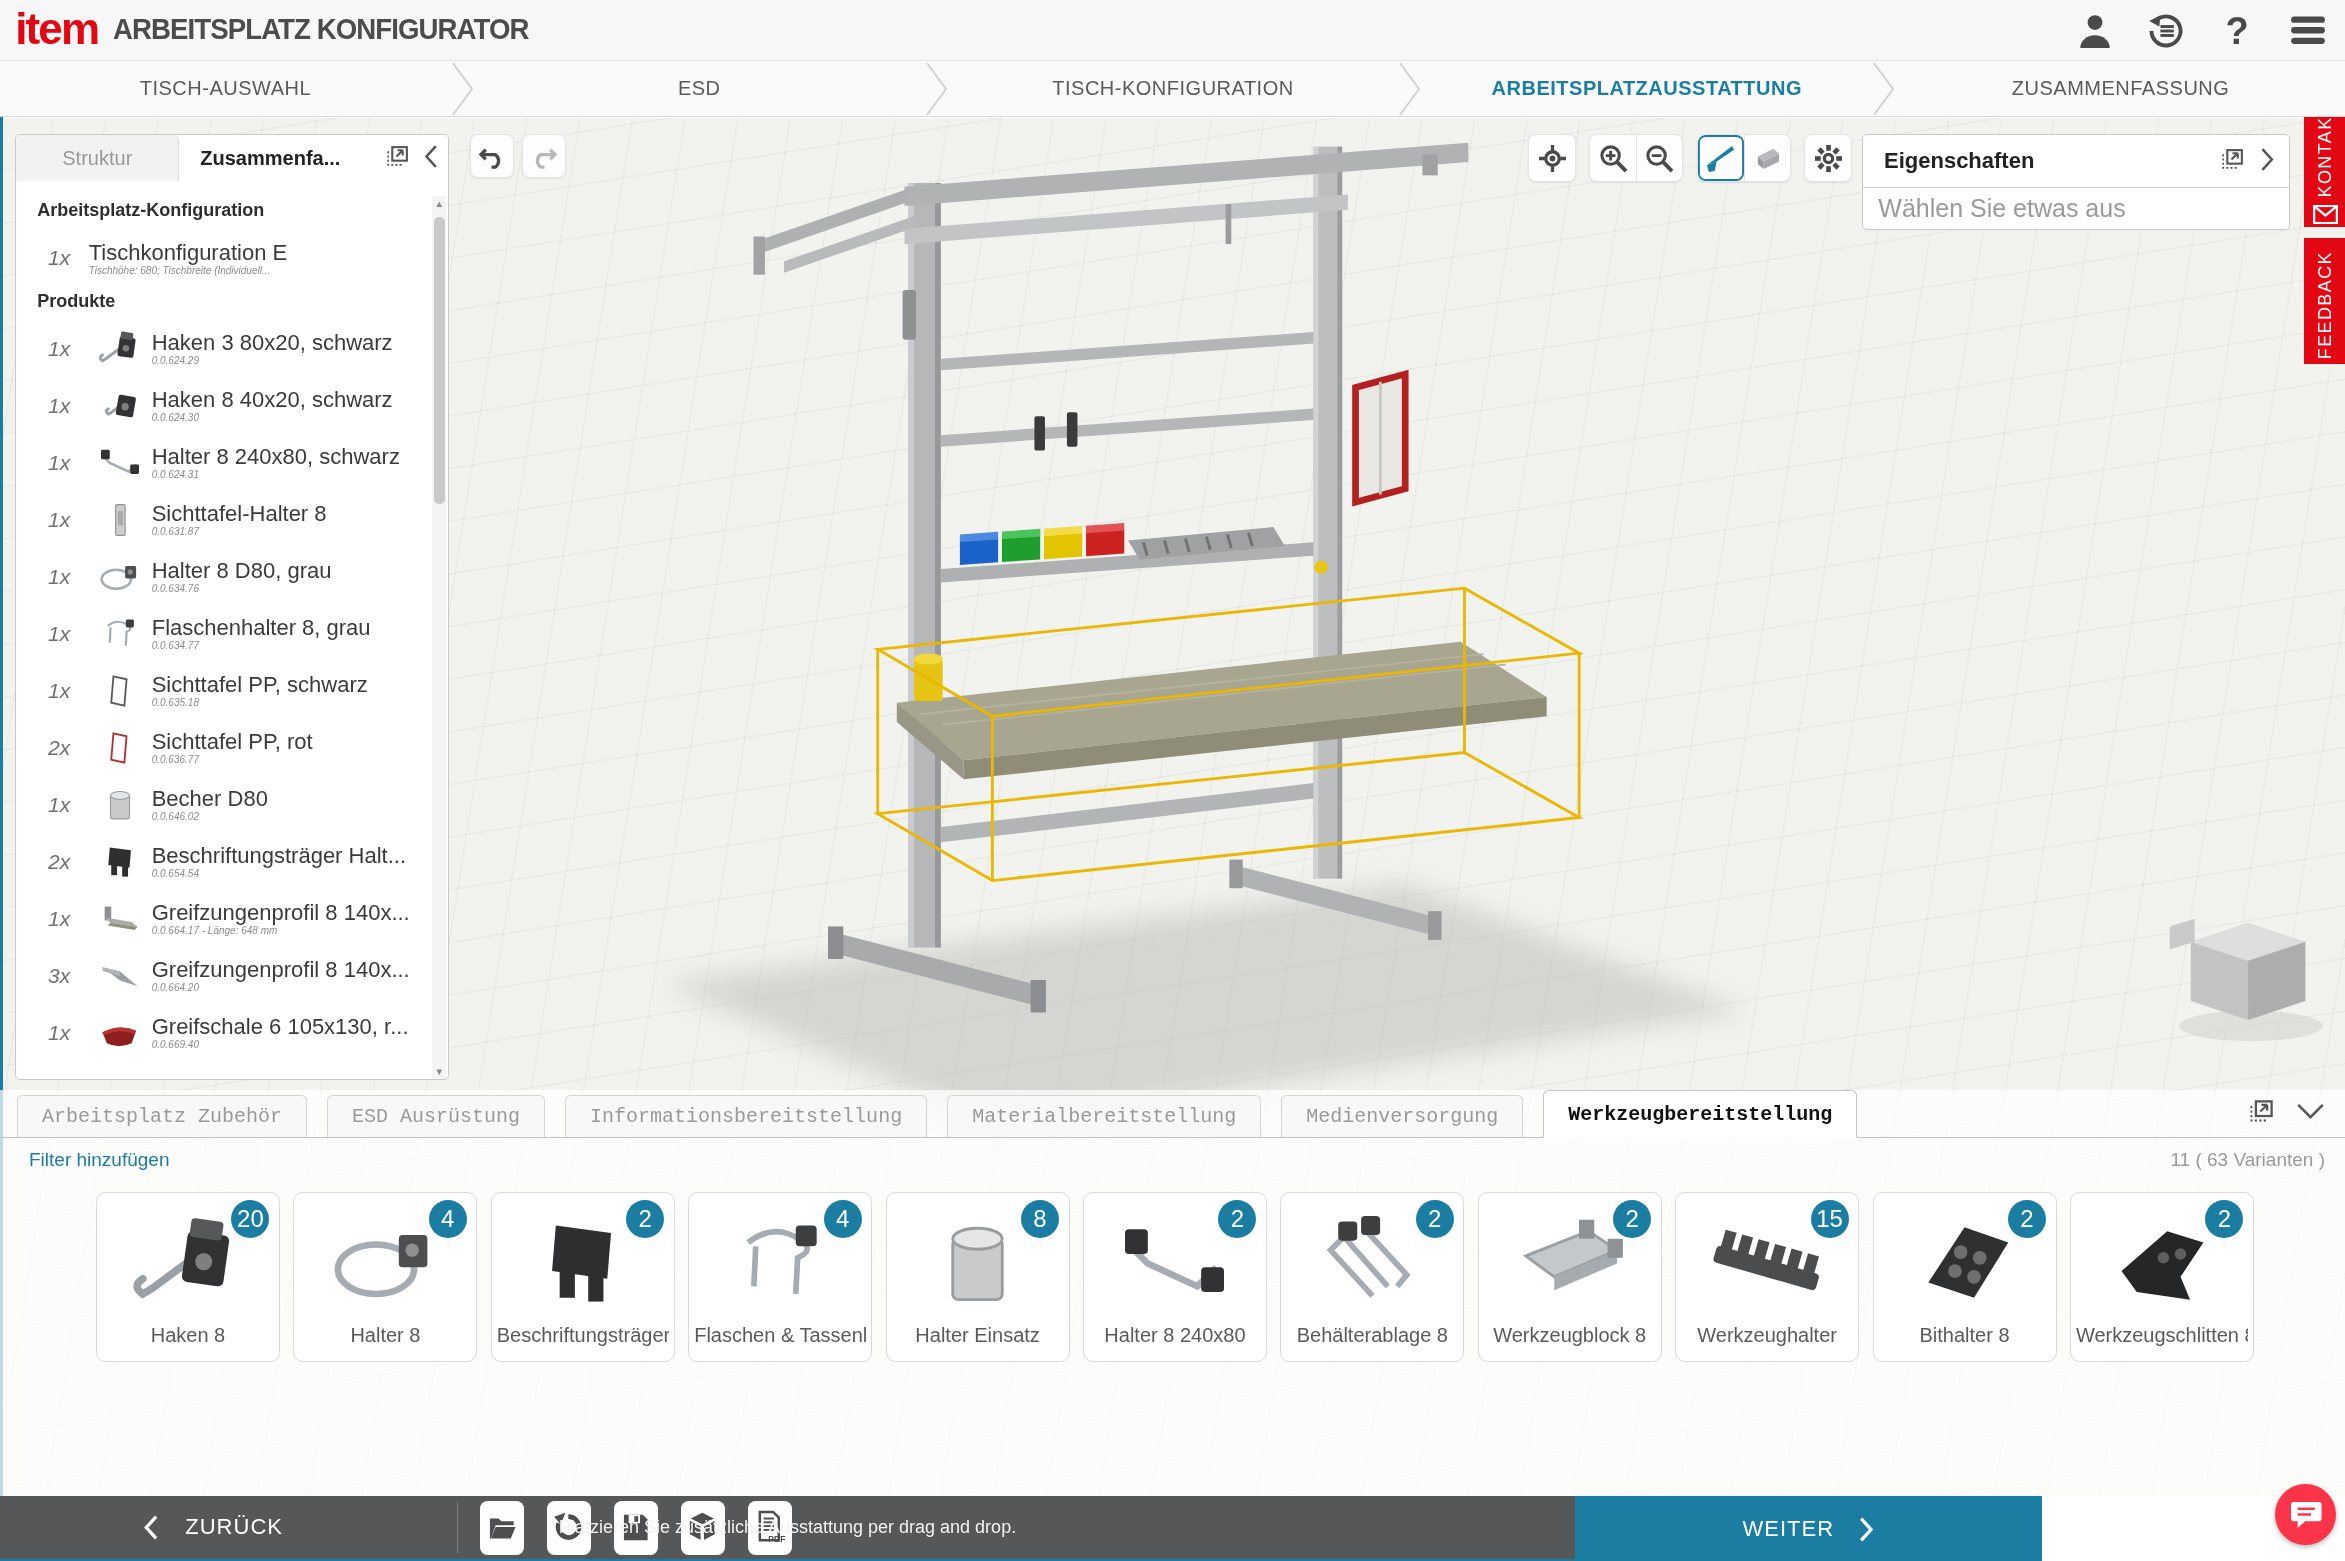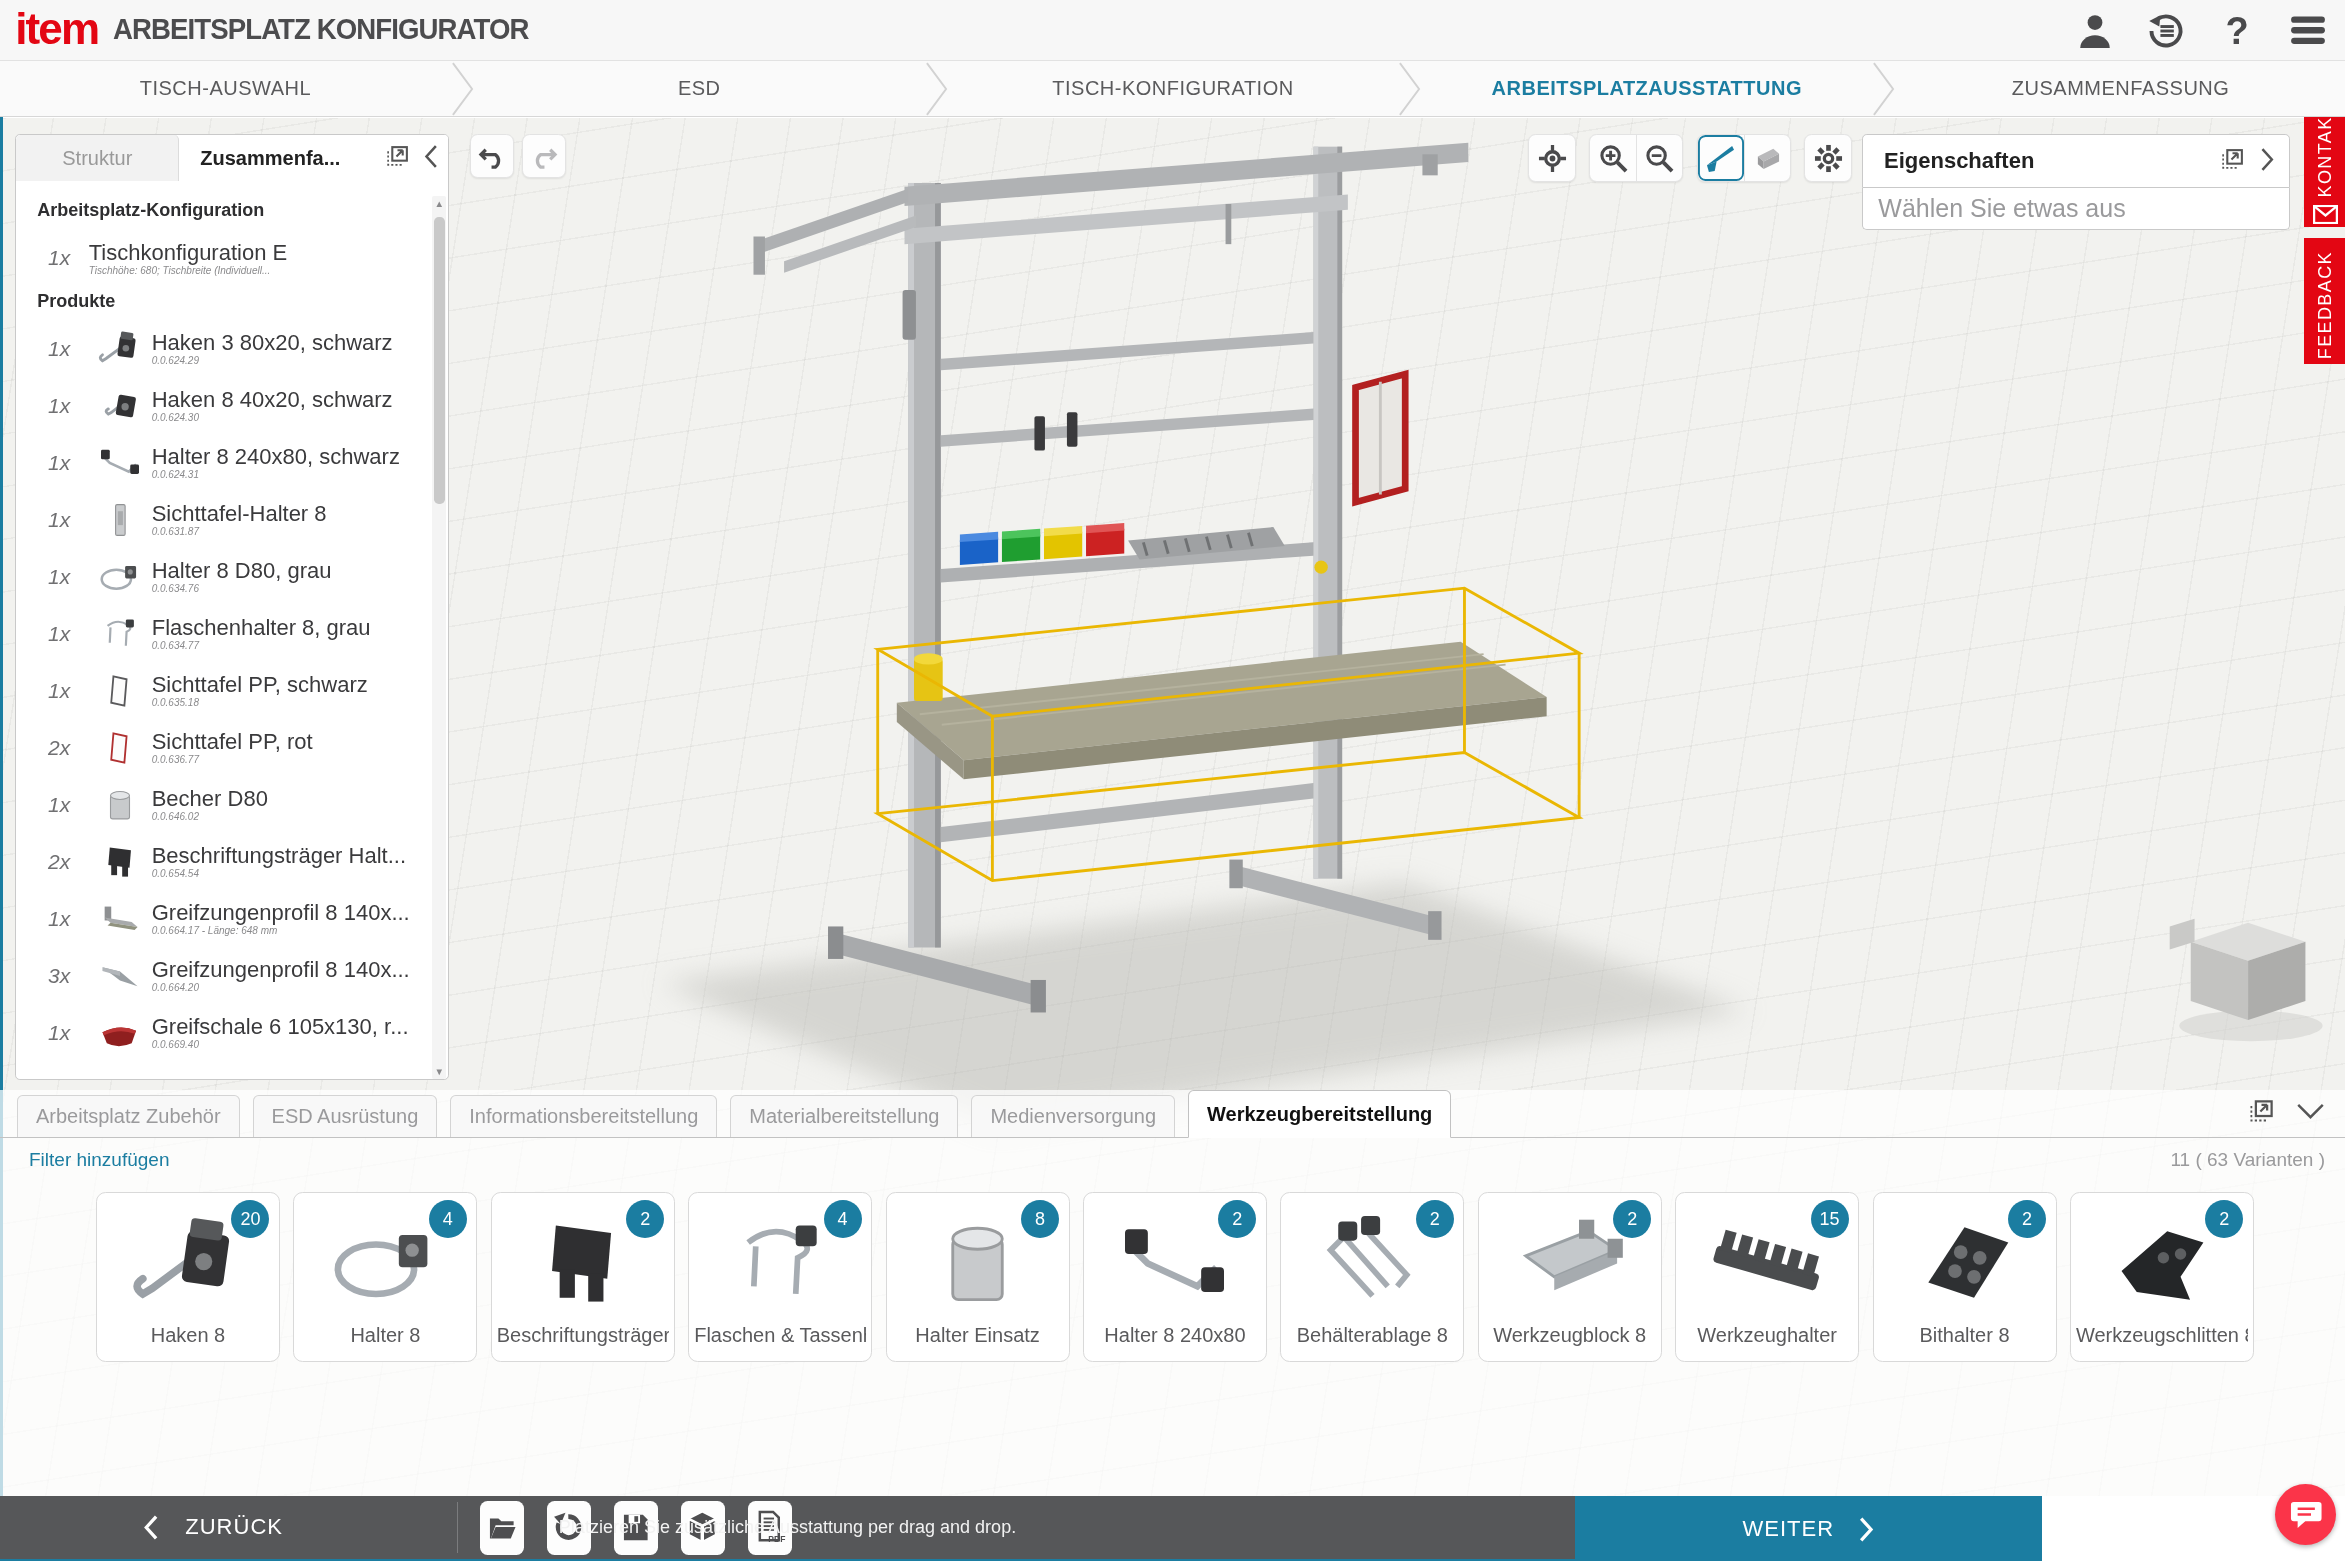--- a/index.html
+++ b/index.html
@@ -71,29 +71,29 @@
 
   
   .side-tab{position:absolute;left:2304px;width:42px;background:var(--red);color:#fff;z-index:35;display:flex;flex-direction:column;align-items:center;justify-content:flex-start;cursor:pointer;}
   .side-tab .vtext{writing-mode:vertical-rl;transform:rotate(180deg);font-size:18px;letter-spacing:1.4px;margin-top:13.4px;}
   .kontakt{top:91px;height:136px;}
   .feedback{top:238px;height:126px;}
 
   
   .bottom-panel{position:absolute;left:0;top:1090px;width:2346px;height:406px;background:rgba(255,255,255,.72);z-index:20;}
   .bp-tabs{position:relative;height:48px;border-bottom:1px solid #c2c2c2;display:flex;align-items:flex-end;padding-left:17px;}
-  .bp-tab{height:42px;display:flex;align-items:center;padding:0 18px;font-size:20px;color:#9a9a9c;background:rgba(247,247,247,.92);border:1px solid #d4d4d4;border-bottom:none;border-radius:5.7px 5.7px 0 0;margin-right:13px;cursor:pointer;}
+  .bp-tab{height:42px;display:flex;align-items:center;padding:0 24px;font-size:20px;color:#9a9a9c;background:rgba(247,247,247,.92);border:1px solid #d4d4d4;border-bottom:none;border-radius:5.7px 5.7px 0 0;margin-right:20px;cursor:pointer;font-family:Liberation Mono, monospace;}
   .bp-tab.active{background:#fff;color:#111;font-weight:bold;height:48px;border-color:#c2c2c2;position:relative;top:1px;border-bottom:1px solid #fff;}
   .bp-tabicons{position:absolute;right:21px;top:7.6px;display:flex;gap:21px;align-items:center;}
   .bp-filter{height:44px;display:flex;align-items:center;padding:0 21px 0 29px;}
   .filter-link{font-size:19px;color:var(--accent);cursor:pointer;}
   .variants{margin-left:auto;font-size:19px;color:#9a9a9c;}
   .cards{display:flex;gap:13.4px;padding:9.6px 0 0 96px;}
   .card{position:relative;width:184px;height:170px;background:#fff;border:1px solid #d9d9d9;border-radius:9.6px;cursor:pointer;display:flex;flex-direction:column;align-items:center;}
-  .badge{position:absolute;right:9.6px;top:7.6px;min-width:38px;height:38px;border-radius:50%;background:var(--accent);color:#fff;font-size:18px;display:flex;align-items:center;justify-content:center;}
+  .badge{position:absolute;right:9.6px;top:7.6px;min-width:38px;height:38px;border-radius:50%;background:var(--accent);color:#fff;font-size:24px;display:flex;align-items:center;justify-content:center;}
   .card-img{flex:1;display:flex;align-items:center;justify-content:center;padding-top:9.6px;}
   .card-label{font-size:20px;color:#5a5a5c;padding-bottom:13.4px;white-space:nowrap;overflow:hidden;max-width:172px;}
 
   
   footer{position:absolute;left:0;top:1496px;width:2042px;height:66px;background:#565759;z-index:40;border-bottom:3.8px solid var(--accent);}
   .back-btn{position:absolute;left:143px;top:0;height:62px;display:flex;align-items:center;gap:27px;color:#fff;font-size:22px;letter-spacing:1px;cursor:pointer;}
   .fsep{position:absolute;left:457px;top:5.7px;height:51px;width:1px;background:#7b7c7e;}
   .file-btns{position:absolute;left:480px;top:4.8px;display:flex;gap:23px;}
   .file-btn{width:44px;height:54px;background:#fdfdfd;border-radius:7.6px;display:flex;align-items:center;justify-content:center;cursor:pointer;}
   .hint{position:absolute;left:0;right:467px;top:0;height:62px;display:flex;align-items:center;justify-content:center;color:#f2f2f2;font-size:18px;pointer-events:none;}

